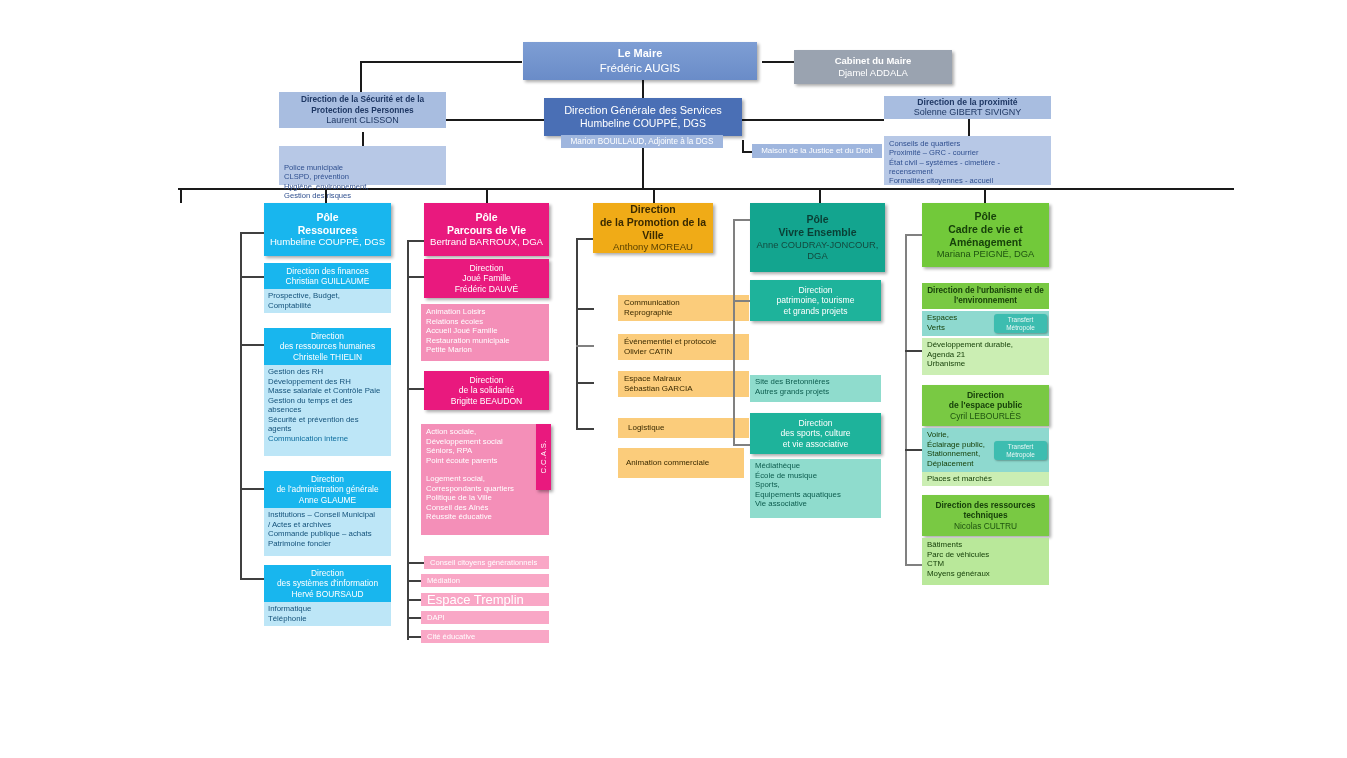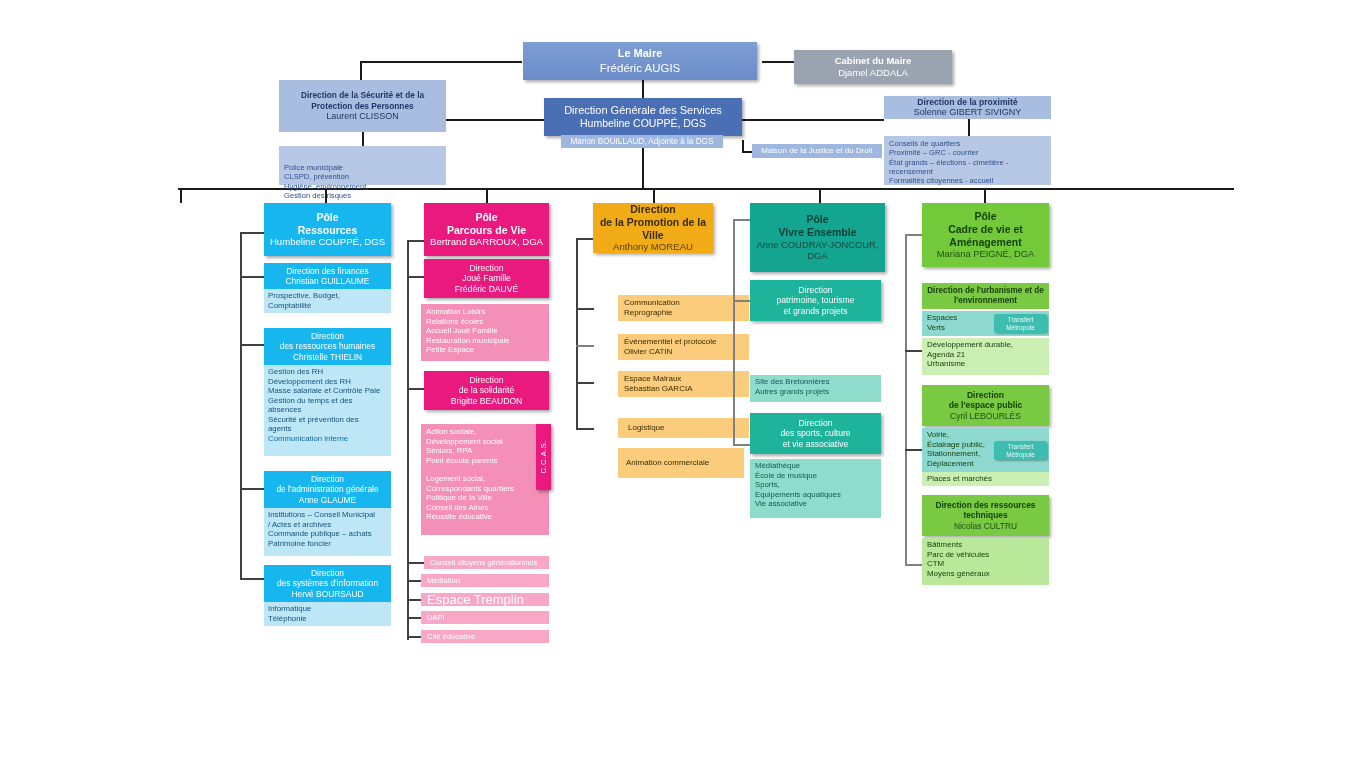--- a/index.html
+++ b/index.html
@@ -97,21 +97,21 @@
 
   <div class="box dgs sh" style="left:544px;top:98px;width:198px;height:38px;font-size:10.5px;">
     <span class="ln" style="font-size:11px;">Direction Générale des Services</span>
     <span class="ln" style="font-size:10.5px;">Humbeline COUPPÉ, DGS</span>
   </div>
 
   <div class="box bluebar" style="left:561px;top:135px;width:162px;height:13px;font-size:8.2px;">
     <span class="ln">Marion BOUILLAUD, Adjointe à la DGS</span>
   </div>
 
-  <div class="box bluebox" style="left:279px;top:80px;width:167px;height:52px;font-size:8.3px;align-items:flex-end;">
+  <div class="box bluebox" style="left:279px;top:92px;width:167px;height:36px;font-size:8.3px;align-items:flex-end;">
     <span class="ln" style="font-weight:bold;">Direction de la Sécurité et de la</span>
     <span class="ln" style="font-weight:bold;">Protection des Personnes</span>
     <span class="ln" style="font-size:9px;">Laurent CLISSON</span>
   </div>
   <div class="box bluesub lft" style="left:279px;top:146px;width:167px;height:39px;font-size:7.6px;padding:17px 5px;color:#2f4f8f;">
     <span class="ln">Police municipale</span>
     <span class="ln">CLSPD, prévention</span>
     <span class="ln">Hygiène, environnement,</span>
     <span class="ln">Gestion des  risques</span>
   </div>
@@ -120,21 +120,21 @@
     <span class="ln">Maison de la Justice et du Droit</span>
   </div>
 
   <div class="box bluebox" style="left:884px;top:96px;width:167px;height:23px;font-size:8.6px;">
     <span class="ln" style="font-weight:bold;">Direction de la proximité</span>
     <span class="ln" style="font-size:9px;">Solenne GIBERT SIVIGNY</span>
   </div>
   <div class="box bluesub lft" style="left:884px;top:136px;width:167px;height:49px;font-size:7.6px;padding:3px 5px;">
     <span class="ln">Conseils de quartiers</span>
     <span class="ln">Proximité – GRC - courrier</span>
-    <span class="ln">État grands – élections - cimetière -</span>
+    <span class="ln">État civil – systèmes - cimetière -</span>
     <span class="ln">recensement</span>
     <span class="ln">Formalités citoyennes - accueil</span>
   </div>
 
   <div class="lineV" style="left:240px;top:232px;height:346px;"></div>
   <div class="lineH" style="left:240px;top:232px;width:25px;"></div>
   <div class="lineH" style="left:240px;top:276px;width:25px;"></div>
   <div class="lineH" style="left:240px;top:344px;width:25px;"></div>
   <div class="lineH" style="left:240px;top:488px;width:25px;"></div>
   <div class="lineH" style="left:240px;top:578px;width:25px;"></div>
@@ -211,21 +211,21 @@
   <div class="box pink sh" style="left:424px;top:259px;width:125px;height:39px;font-size:8.6px;">
     <span class="ln">Direction</span>
     <span class="ln">Joué Famille</span>
     <span class="ln">Frédéric DAUVÉ</span>
   </div>
   <div class="box pinklite lft" style="left:421px;top:304px;width:128px;height:57px;font-size:7.8px;padding:3px 5px;">
     <span class="ln">Animation  Loisirs</span>
     <span class="ln">Relations écoles</span>
     <span class="ln">Accueil Joué Famille</span>
     <span class="ln">Restauration municipale</span>
-    <span class="ln">Petite Espace</span>
+    <span class="ln">Petite Marion</span>
   </div>
 
   <div class="box pink sh" style="left:424px;top:371px;width:125px;height:39px;font-size:8.6px;">
     <span class="ln">Direction</span>
     <span class="ln">de la solidarité</span>
     <span class="ln">Brigitte BEAUDON</span>
   </div>
   <div class="box pinklite lft" style="left:421px;top:424px;width:128px;height:111px;font-size:7.8px;padding:3px 5px;">
     <span class="ln">Action sociale,</span>
     <span class="ln">Développement  social</span>

